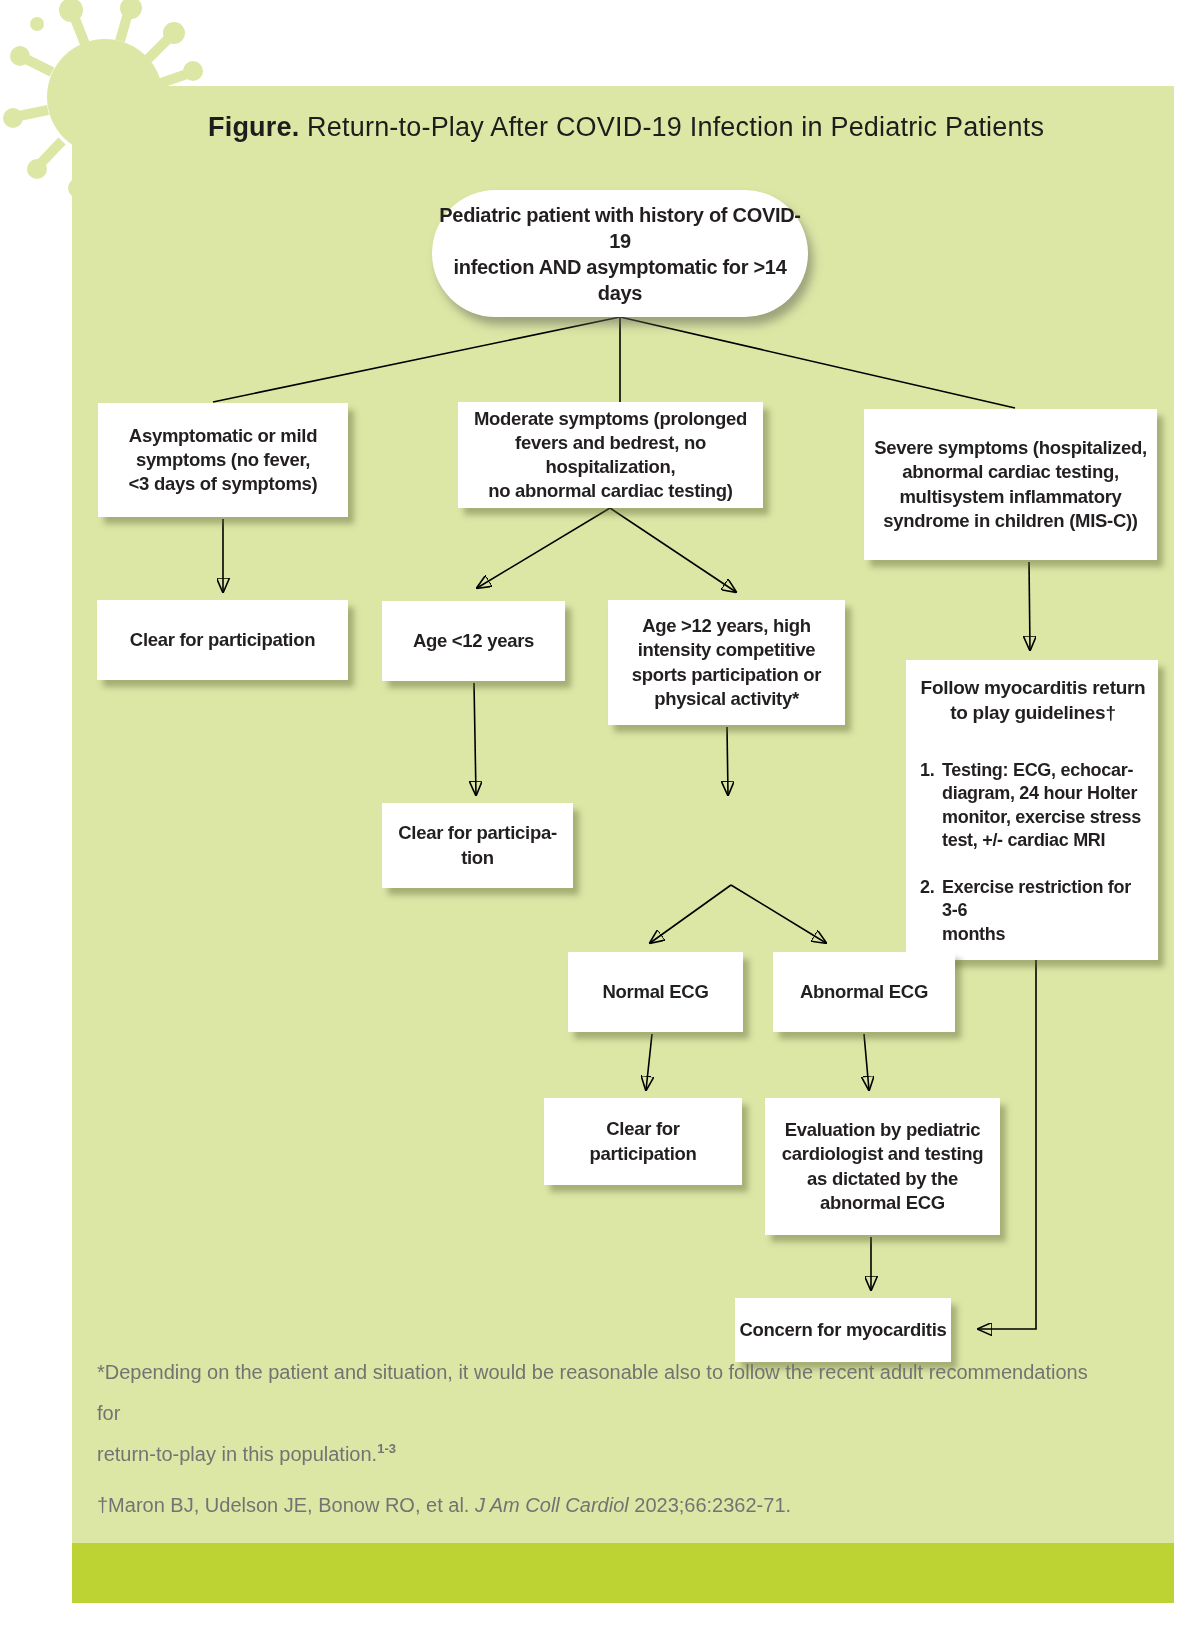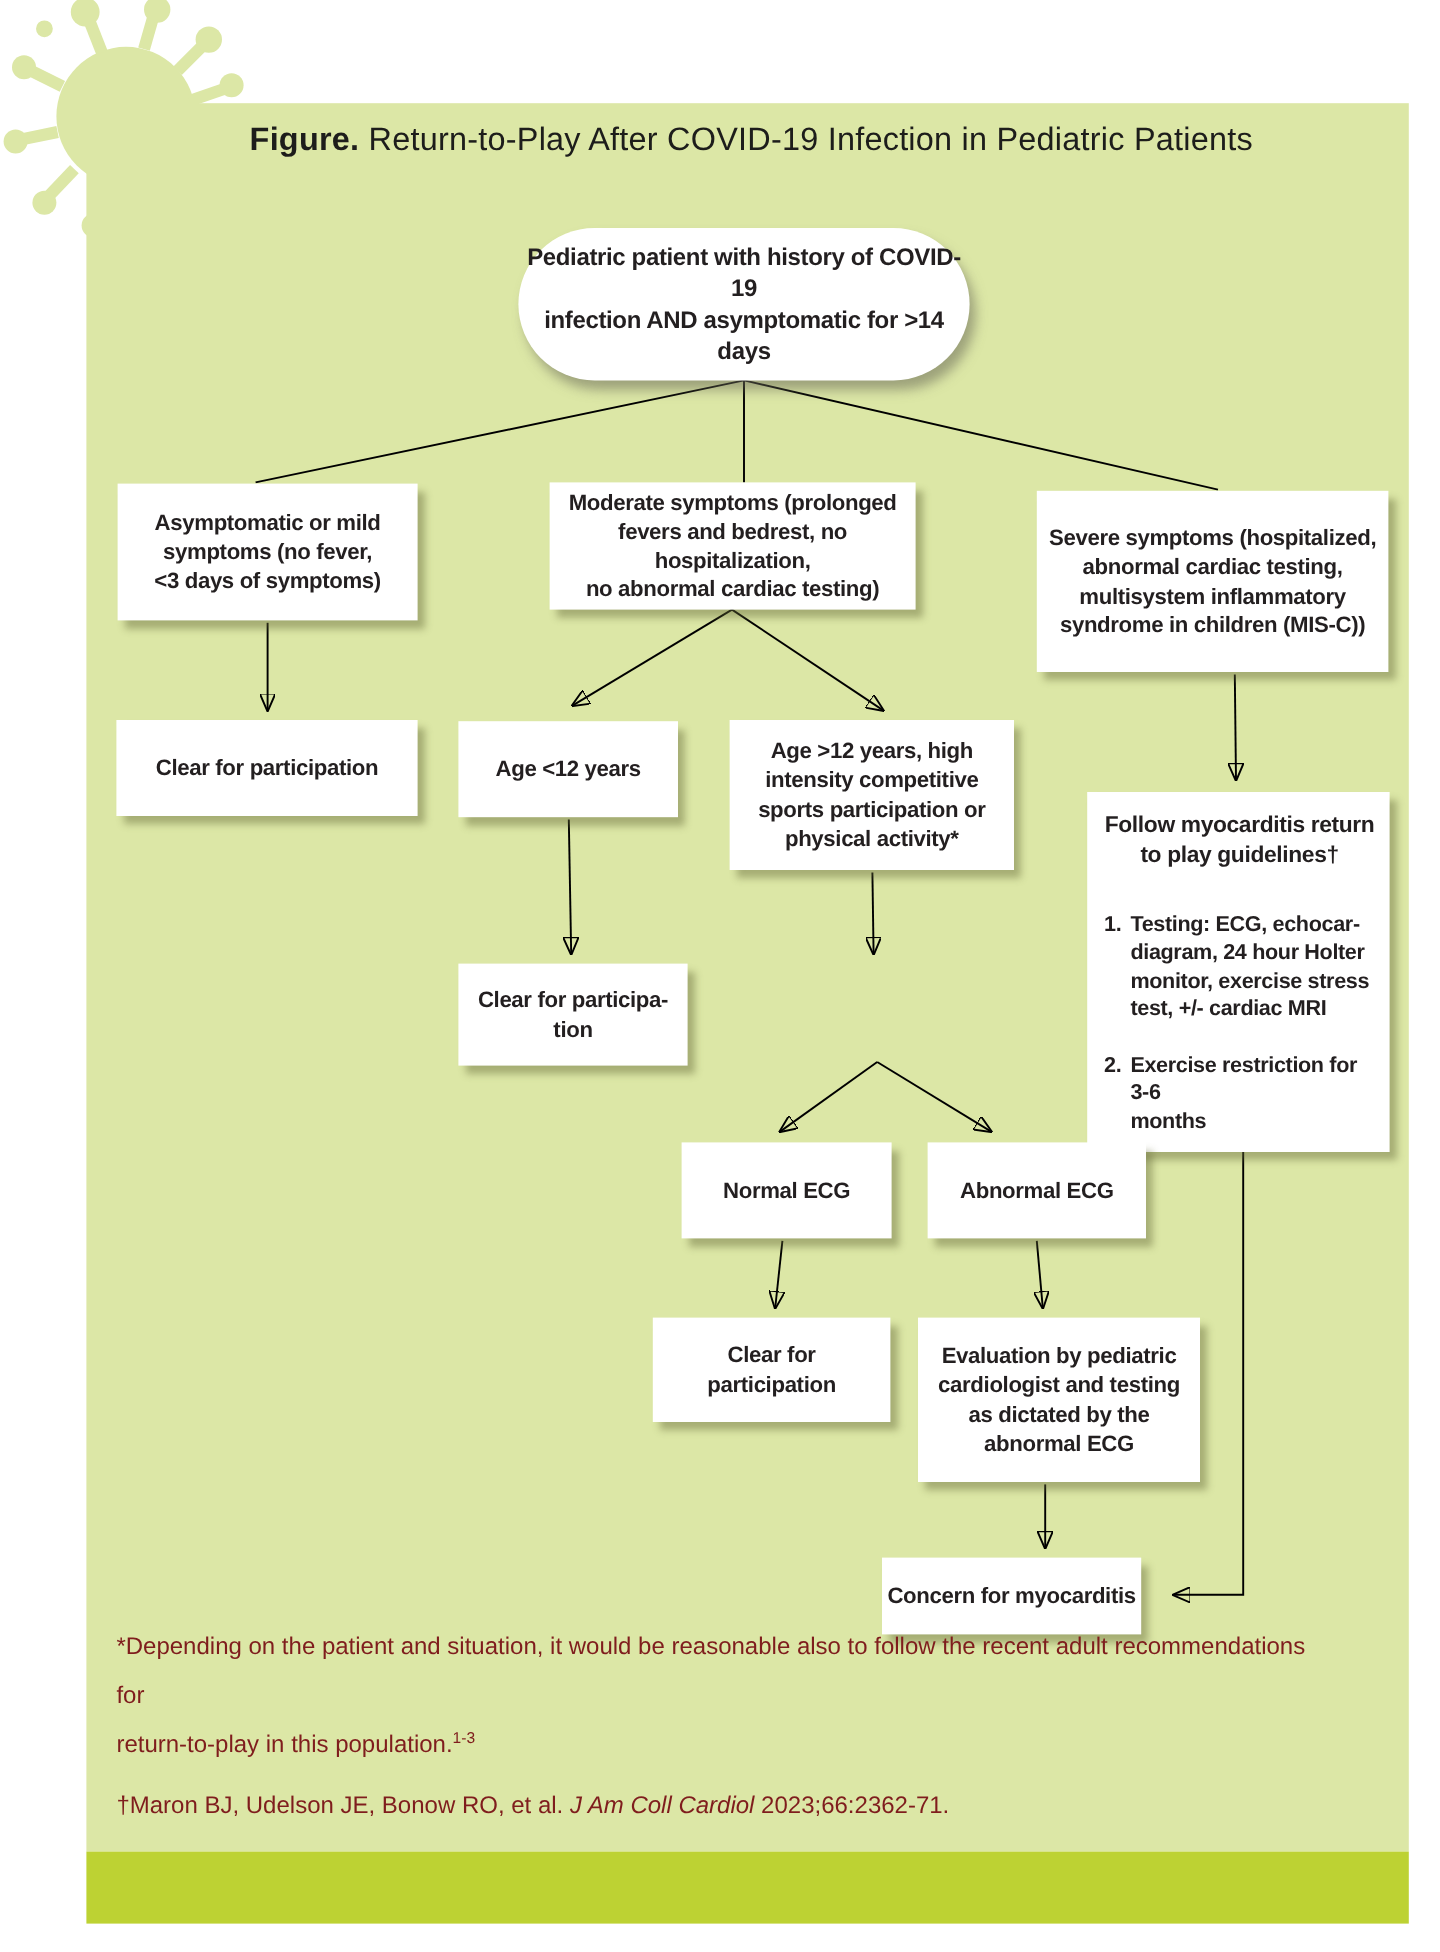--- a/index.html
+++ b/index.html
@@ -16,21 +16,21 @@
 
   .virus{position:absolute;left:0;top:0;width:260px;height:260px;z-index:0;}
 
   .panel{position:absolute;left:72px;top:86px;width:1102px;height:1457px;
     background:var(--panel);z-index:1;}
   .bottom-bar{position:absolute;left:72px;top:1543px;width:1102px;height:60px;
     background:var(--bar);z-index:1;}
 
   .layer{position:absolute;left:0;top:0;width:1200px;height:1627px;z-index:2;}
 
-  .fig-title{position:absolute;left:208px;top:101px;font-size:27px;
+  .fig-title{position:absolute;left:208px;top:112px;font-size:27px;
     letter-spacing:.2px;color:#1d1d1b;white-space:nowrap;}
   .fig-title .b{font-weight:800;}
 
   .box{position:absolute;background:var(--box);
     display:flex;align-items:center;justify-content:center;
     text-align:center;font-weight:bold;font-size:18.5px;line-height:1.3;
     letter-spacing:-0.3px;white-space:pre-line;color:var(--text);
     box-shadow:6px 7px 6px rgba(100,104,55,.45);}
   .pill{border-radius:64px;font-size:20px;
     box-shadow:5px 8px 10px rgba(105,105,88,.55);}
@@ -41,24 +41,24 @@
   .follow-box .flist{text-align:left;width:100%;}
   .follow-box .fitem{display:flex;align-items:flex-start;}
   .follow-box .fnum{flex:0 0 22px;}
   .follow-box .ftext{flex:1;}
 
   svg.connectors{position:absolute;left:0;top:0;width:1200px;height:1627px;
     pointer-events:none;}
   svg.connectors line, svg.connectors path{stroke:var(--line);stroke-width:1.6;fill:none;}
 
   .footnotes{position:absolute;left:97px;top:1352px;width:1010px;
-    font-size:20px;line-height:2.05;color:#7f1d1d;}
+    font-size:20px;line-height:2.05;color:#737373;}
   .footnotes p{white-space:pre-line;}
   .footnotes .fn2{margin-top:10px;white-space:normal;}
-  .footnotes sup{font-size:13px;line-height:0;}
+  .footnotes sup{font-size:13px;line-height:0;font-weight:bold;}
   .footnotes .it{font-style:italic;}
 </style>
 </head>
 <body>
 
 <svg class="virus" viewBox="0 0 260 260">
   <g fill="#dce7a6" stroke="#dce7a6">
     <circle cx="105" cy="97" r="58" stroke="none"></circle>
 
     <g stroke-width="10">

